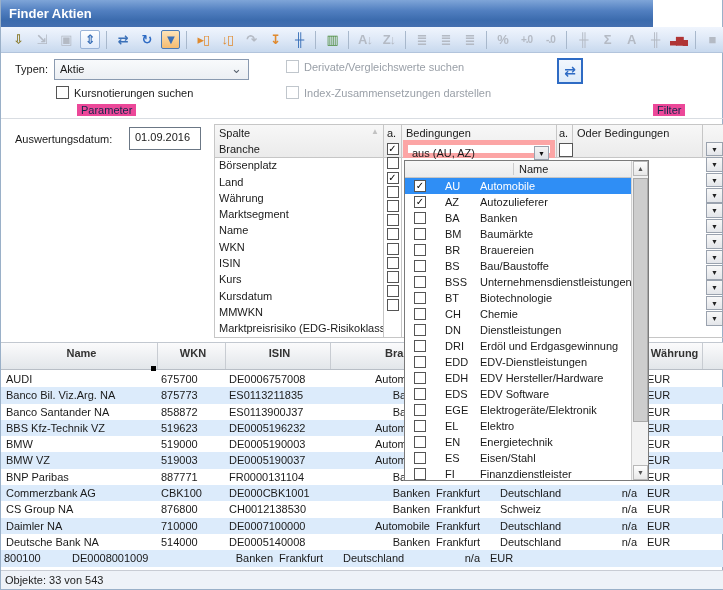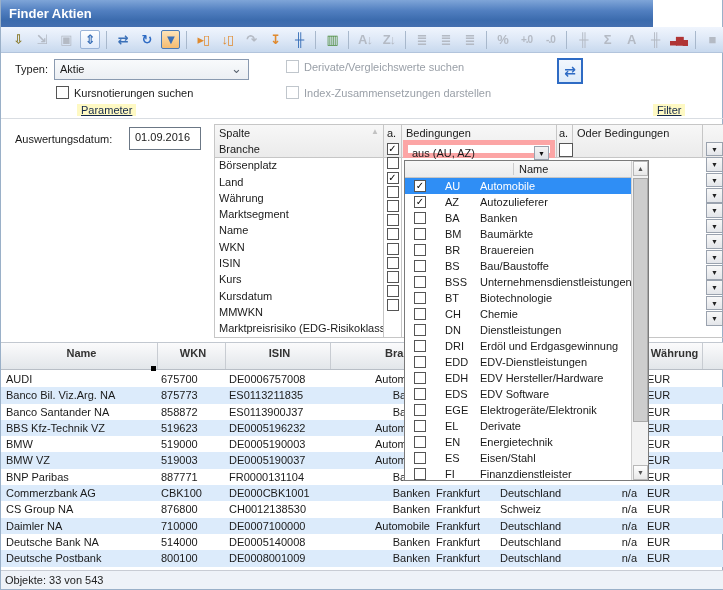--- a/index.html
+++ b/index.html
@@ -31,21 +31,21 @@
   .combo .chev { position:absolute; right:6px; top:1px; color:#5a6470; font-size:13px; }
   .cb { display:inline-block; width:13px; height:13px; border:1px solid #555; background:#fff;
     font-size:11px; line-height:11px; text-align:center; color:#000; font-weight:bold; overflow:hidden; }
   .cb.disabled { border-color:#c0c6cc; }
   .refresh-btn { position:absolute; left:556px; top:58px; width:26px; height:26px; border:2px solid #2e6bc4;
     background:linear-gradient(#f2f7fd,#dcEAf9); color:#2e6bc4; font-size:14px; font-weight:bold;
     display:flex; align-items:center; justify-content:center; }
 
   
   .groupline { position:absolute; left:0; top:118px; width:723px; height:1px; background:#d9dde2; }
-  .grouplabel { position:absolute; top:104px; background:#fef9c3; padding:0 4px; color:#13284b;text-decoration:underline; }
+  .grouplabel { position:absolute; top:104px; background:#ec4899; padding:0 4px; color:#13284b; }
 
   
   .input { position:absolute; border:1px solid #6b7785; background:#fff; padding:3px 0 0 5px; }
 
   
   .pgrid { position:absolute; left:213px; top:124px; width:510px; height:214px; }
   .pg-head { position:absolute; top:0; left:0; height:17px; display:flex; width:510px; }
   .pg-hcell { height:34px; background:linear-gradient(#f7f7f7,#ebebeb); border:1px solid #c6c6c6; border-left:none;
     padding:2px 0 0 4px; white-space:nowrap; overflow:hidden; }
   .pg-hcell:first-child { border-left:1px solid #c6c6c6; }
@@ -353,21 +353,20 @@
           <div class="tcell c0">Deutsche Bank NA</div>
           <div class="tcell c1">514000</div>
           <div class="tcell c2">DE0005140008</div>
           <div class="tcell c3">Banken</div>
           <div class="tcell c4">Frankfurt</div>
           <div class="tcell c5">Deutschland</div>
           <div class="tcell c6">n/a</div>
           <div class="tcell c7">EUR</div>
         </div>
         <div class="trow">
-          <div class="tcell c0">Deutsche Postbank</div>
           <div class="tcell c1">800100</div>
           <div class="tcell c2">DE0008001009</div>
           <div class="tcell c3">Banken</div>
           <div class="tcell c4">Frankfurt</div>
           <div class="tcell c5">Deutschland</div>
           <div class="tcell c6">n/a</div>
           <div class="tcell c7">EUR</div>
         </div>
       </div>
   </div>
@@ -449,21 +448,21 @@
           <span class="nm">EDV Software</span>
         </div>
         <div class="dd-item">
           <span class="cb"></span>
           <span class="code">EGE</span>
           <span class="nm">Elektrogeräte/Elektronik</span>
         </div>
         <div class="dd-item">
           <span class="cb"></span>
           <span class="code">EL</span>
-          <span class="nm">Derivate</span>
+          <span class="nm">Elektro</span>
         </div>
         <div class="dd-item">
           <span class="cb"></span>
           <span class="code">EN</span>
           <span class="nm">Energietechnik</span>
         </div>
         <div class="dd-item">
           <span class="cb"></span>
           <span class="code">ES</span>
           <span class="nm">Eisen/Stahl</span>

